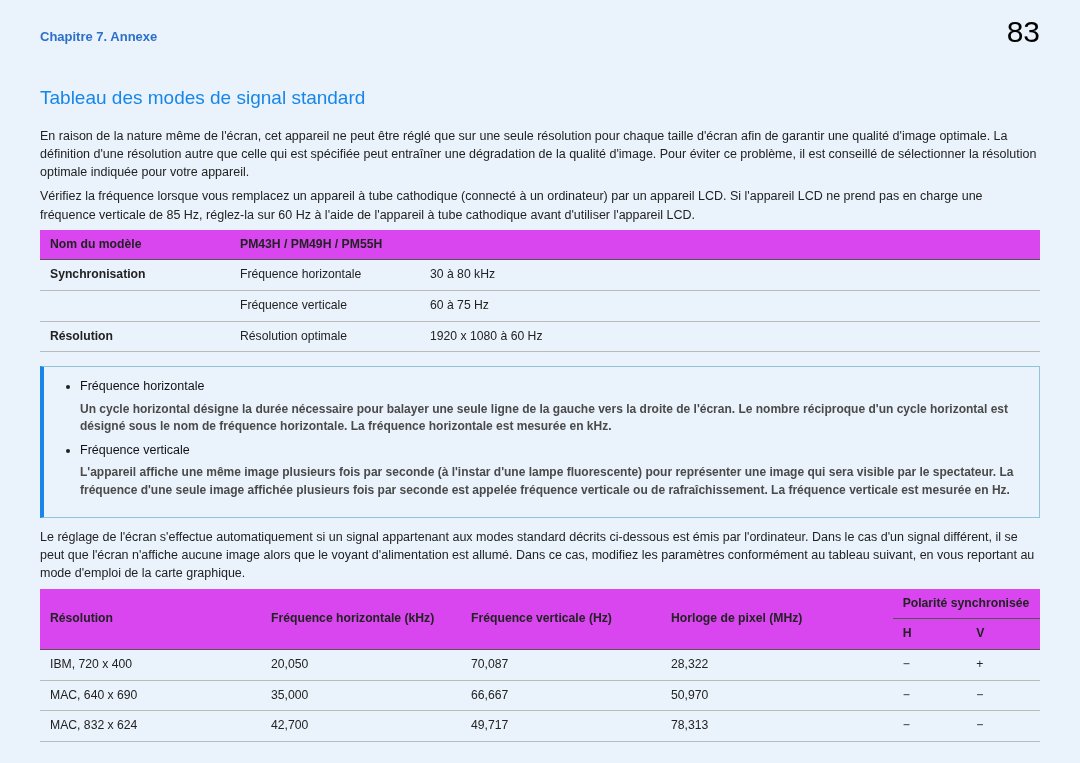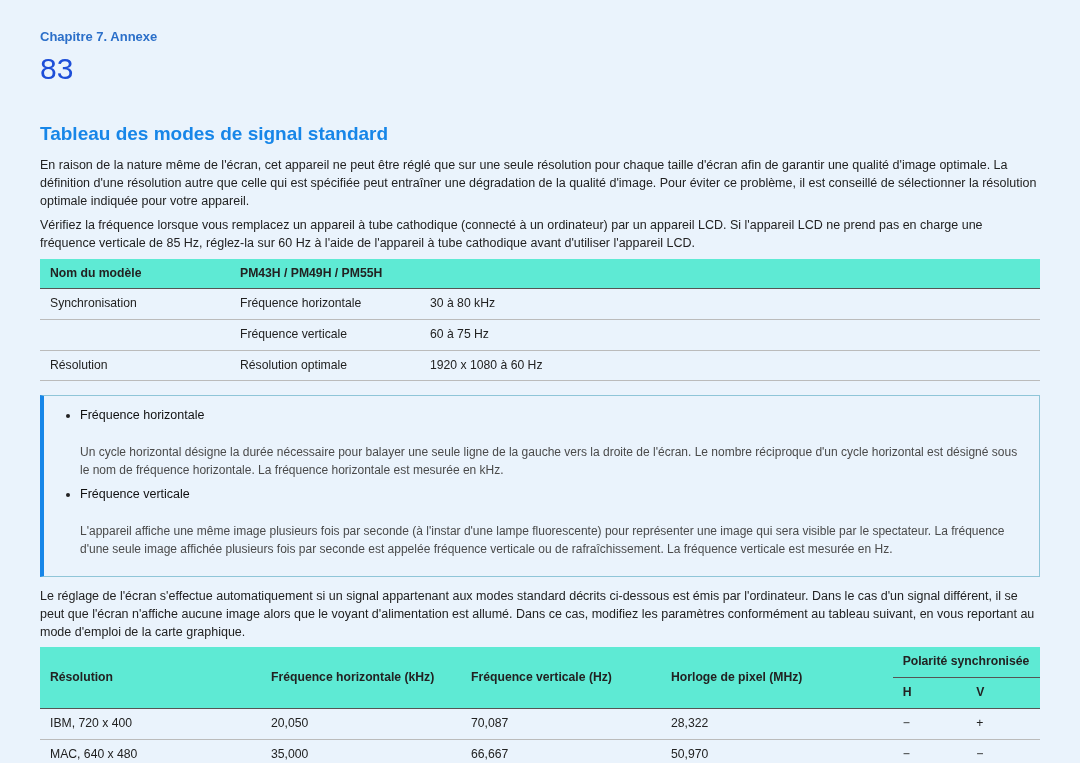--- a/index.html
+++ b/index.html
@@ -15,50 +15,49 @@
     padding: 10px 40px 30px 40px;
     box-sizing: border-box;
     font-size: 12.5px;
     line-height: 1.45;
     position: relative;
   }
   .header-row {
     display: flex;
     justify-content: space-between;
     align-items: flex-start;
-    flex-direction: column;
   }
   .chapter {
     color: #2b6fc9;
     font-weight: 600;
     font-size: 13px;
     padding-top: 18px;
   }
   .page-number {
-    color: #1d4ed8;
+    color: #000000;
     font-size: 30px;
     font-weight: 400;
   }
   h1.section-title {
     color: #1786e8;
     font-size: 19px;
-    font-weight: 700;
-    margin: 30px 0 8px 0;
+    font-weight: 400;
+    margin: 30px 0 16px 0;
   }
   p.para {
     margin: 2px 0 6px 0;
   }
   table {
     width: 100%;
     border-collapse: collapse;
     margin-top: 6px;
     font-size: 12.2px;
   }
   table.t1 th, table.t2 th {
-    background: #5eead4;
+    background: #d946ef;
     text-align: left;
     font-weight: 700;
     padding: 6px 10px;
     border-bottom: 1px solid #555;
   }
   table.t1 td, table.t2 td {
     padding: 6px 10px;
     border-bottom: 1px solid #bbb;
   }
   table.t1 .colA { width: 19%; }
@@ -85,25 +84,26 @@
   }
   .info-box li {
     margin-bottom: 6px;
   }
   .info-box .term {
     font-weight: 400;
     color: #111;
   }
   .info-box .defn {
     display: block;
-    margin-top: 20px;
+    margin-top: 5px;
     color: #4a4a4a;
     font-size: 12px;
-  }
-  .bold { font-weight: 400; margin-top: 20px; }
+    font-weight: bold;
+  }
+  .bold { font-weight: 700; margin-top: 20px; }
 </style>
 </head>
 <body>
 
 <div class="page">
 
   <div class="header-row">
     <div class="chapter">Chapitre 7. Annexe</div>
     <div class="page-number">83</div>
   </div>
@@ -184,21 +184,21 @@
     <tbody>
       <tr>
         <td>IBM, 720 x 400</td>
         <td>20,050</td>
         <td>70,087</td>
         <td>28,322</td>
         <td>−</td>
         <td>+</td>
       </tr>
       <tr>
-        <td>MAC, 640 x 480</td>
+        <td>MAC, 640 x 690</td>
         <td>35,000</td>
         <td>66,667</td>
         <td>50,970</td>
         <td>−</td>
         <td>−</td>
       </tr>
       <tr>
         <td>MAC, 832 x 624</td>
         <td>42,700</td>
         <td>49,717</td>

